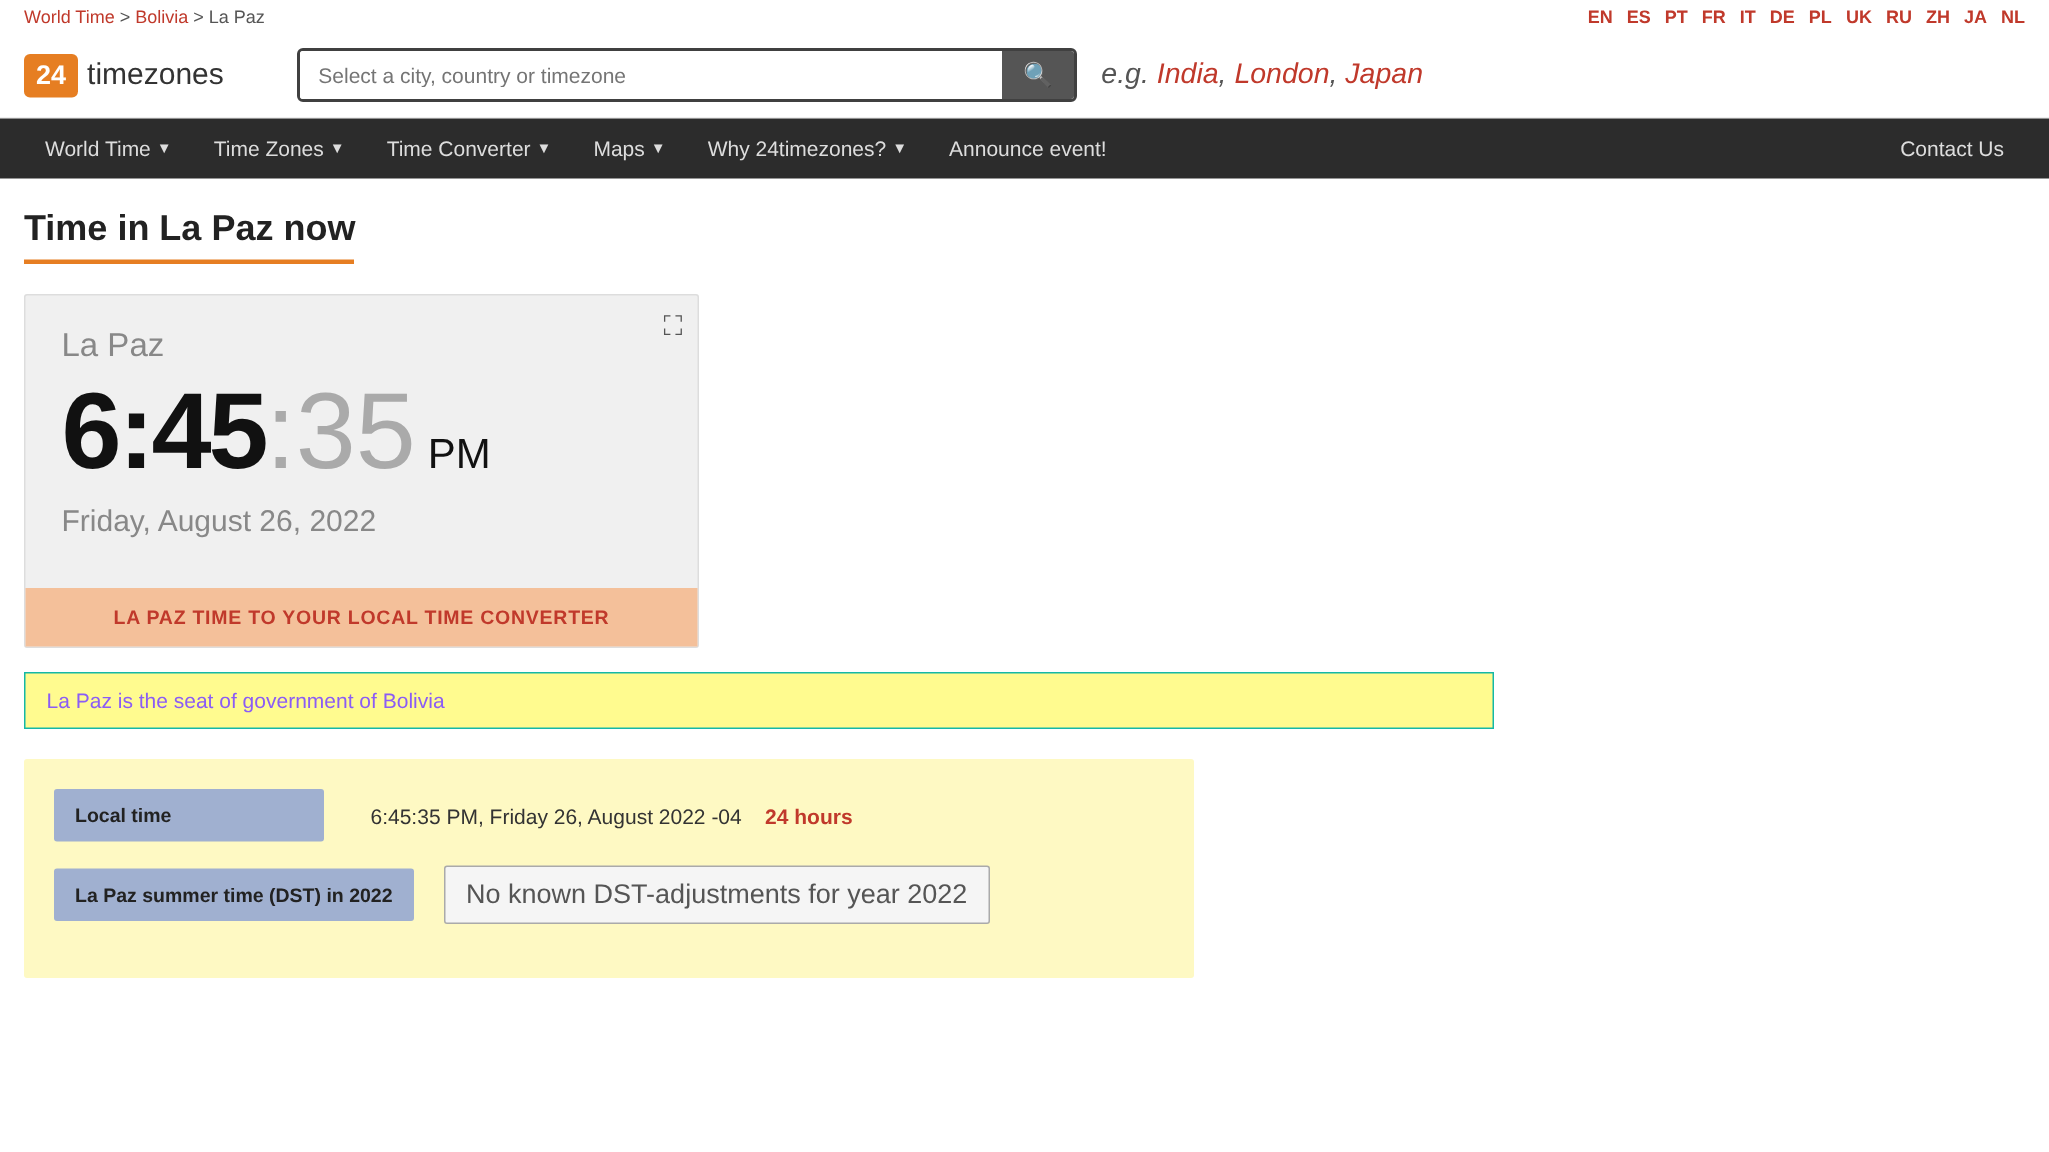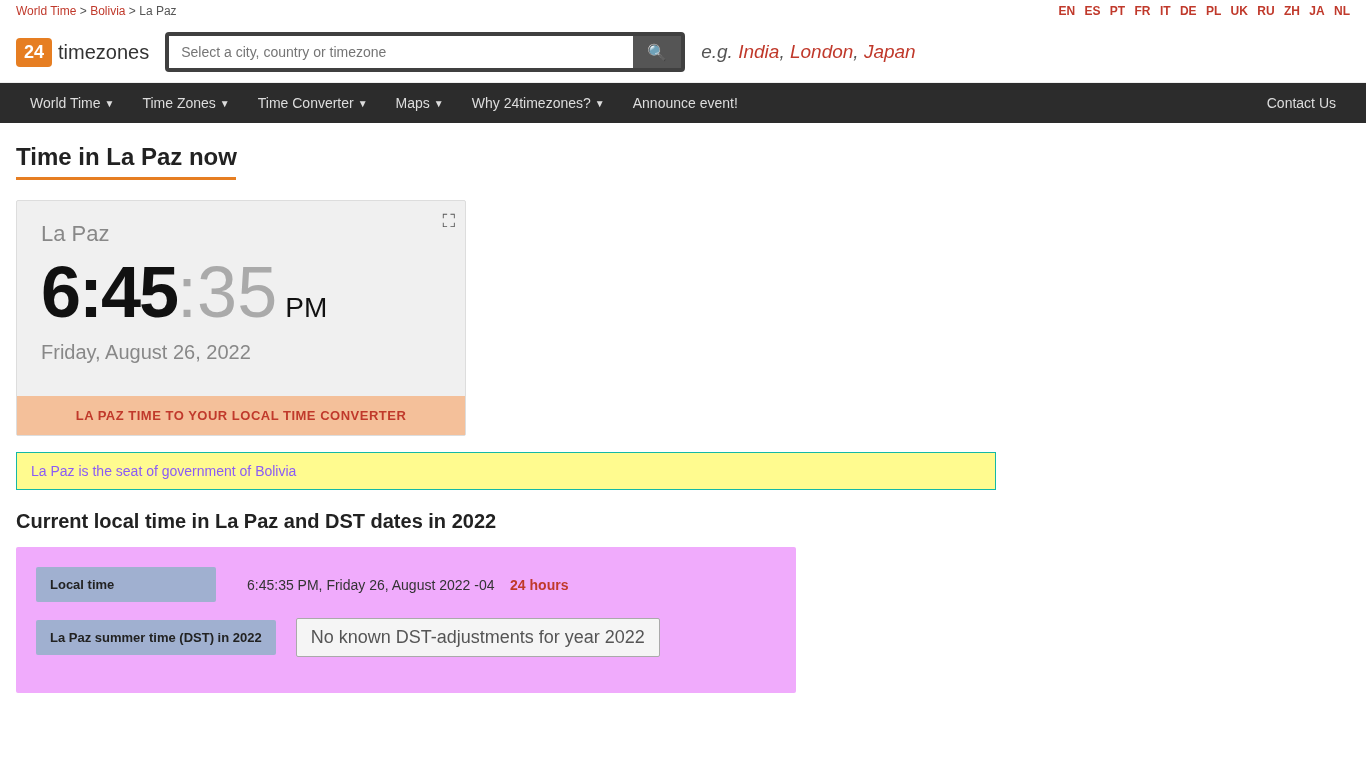--- a/index.html
+++ b/index.html
@@ -41,23 +41,24 @@
     }
     .logo-text {
       font-size: 20px;
       color: #333;
       font-weight: normal;
     }
     .search-bar {
       flex: 1;
       max-width: 520px;
       display: flex;
-      border: 4px solid #404040;
+      border: 2px solid #404040;
       border-radius: 4px;
       overflow: hidden;
+      margin-left: 33px;
     }
     .search-bar input {
       flex: 1;
       padding: 8px 12px;
       border: none;
       outline: none;
       font-size: 14px;
       color: #999;
     }
     .search-bar button {
@@ -200,21 +201,21 @@
     }
 
     
     .section-title {
       font-size: 20px;
       font-weight: bold;
       color: #222;
       margin-bottom: 14px;
     }
     .dst-card {
-      background: #f0abfc;
+      background: #fef9c3;
       border-radius: 2px;
       padding: 20px;
       max-width: 780px;
     }
     .dst-row {
       display: flex;
       align-items: center;
       margin-bottom: 16px;
     }
     .dst-label {
@@ -331,21 +332,20 @@
         <span class="clock-sec">:35</span>
         <span class="clock-ampm">PM</span>
       </div>
       <div class="clock-date">Friday, August 26, 2022</div>
     </div>
     <a class="converter-btn" href="#">LA PAZ TIME TO YOUR LOCAL TIME CONVERTER</a>
   </div>
 
   <div class="info-banner">La Paz is the seat of government of Bolivia</div>
 
-  <h2 class="section-title">Current local time in La Paz and DST dates in 2022</h2>
   <div class="dst-card">
 
     <div class="dst-row">
       <div class="dst-label">Local time</div>
       <div class="dst-value">
         <span>6:45:35 PM, Friday 26, August 2022 -04</span>
         &nbsp;&nbsp;
         <a href="#">24 hours</a>
       </div>
     </div>

